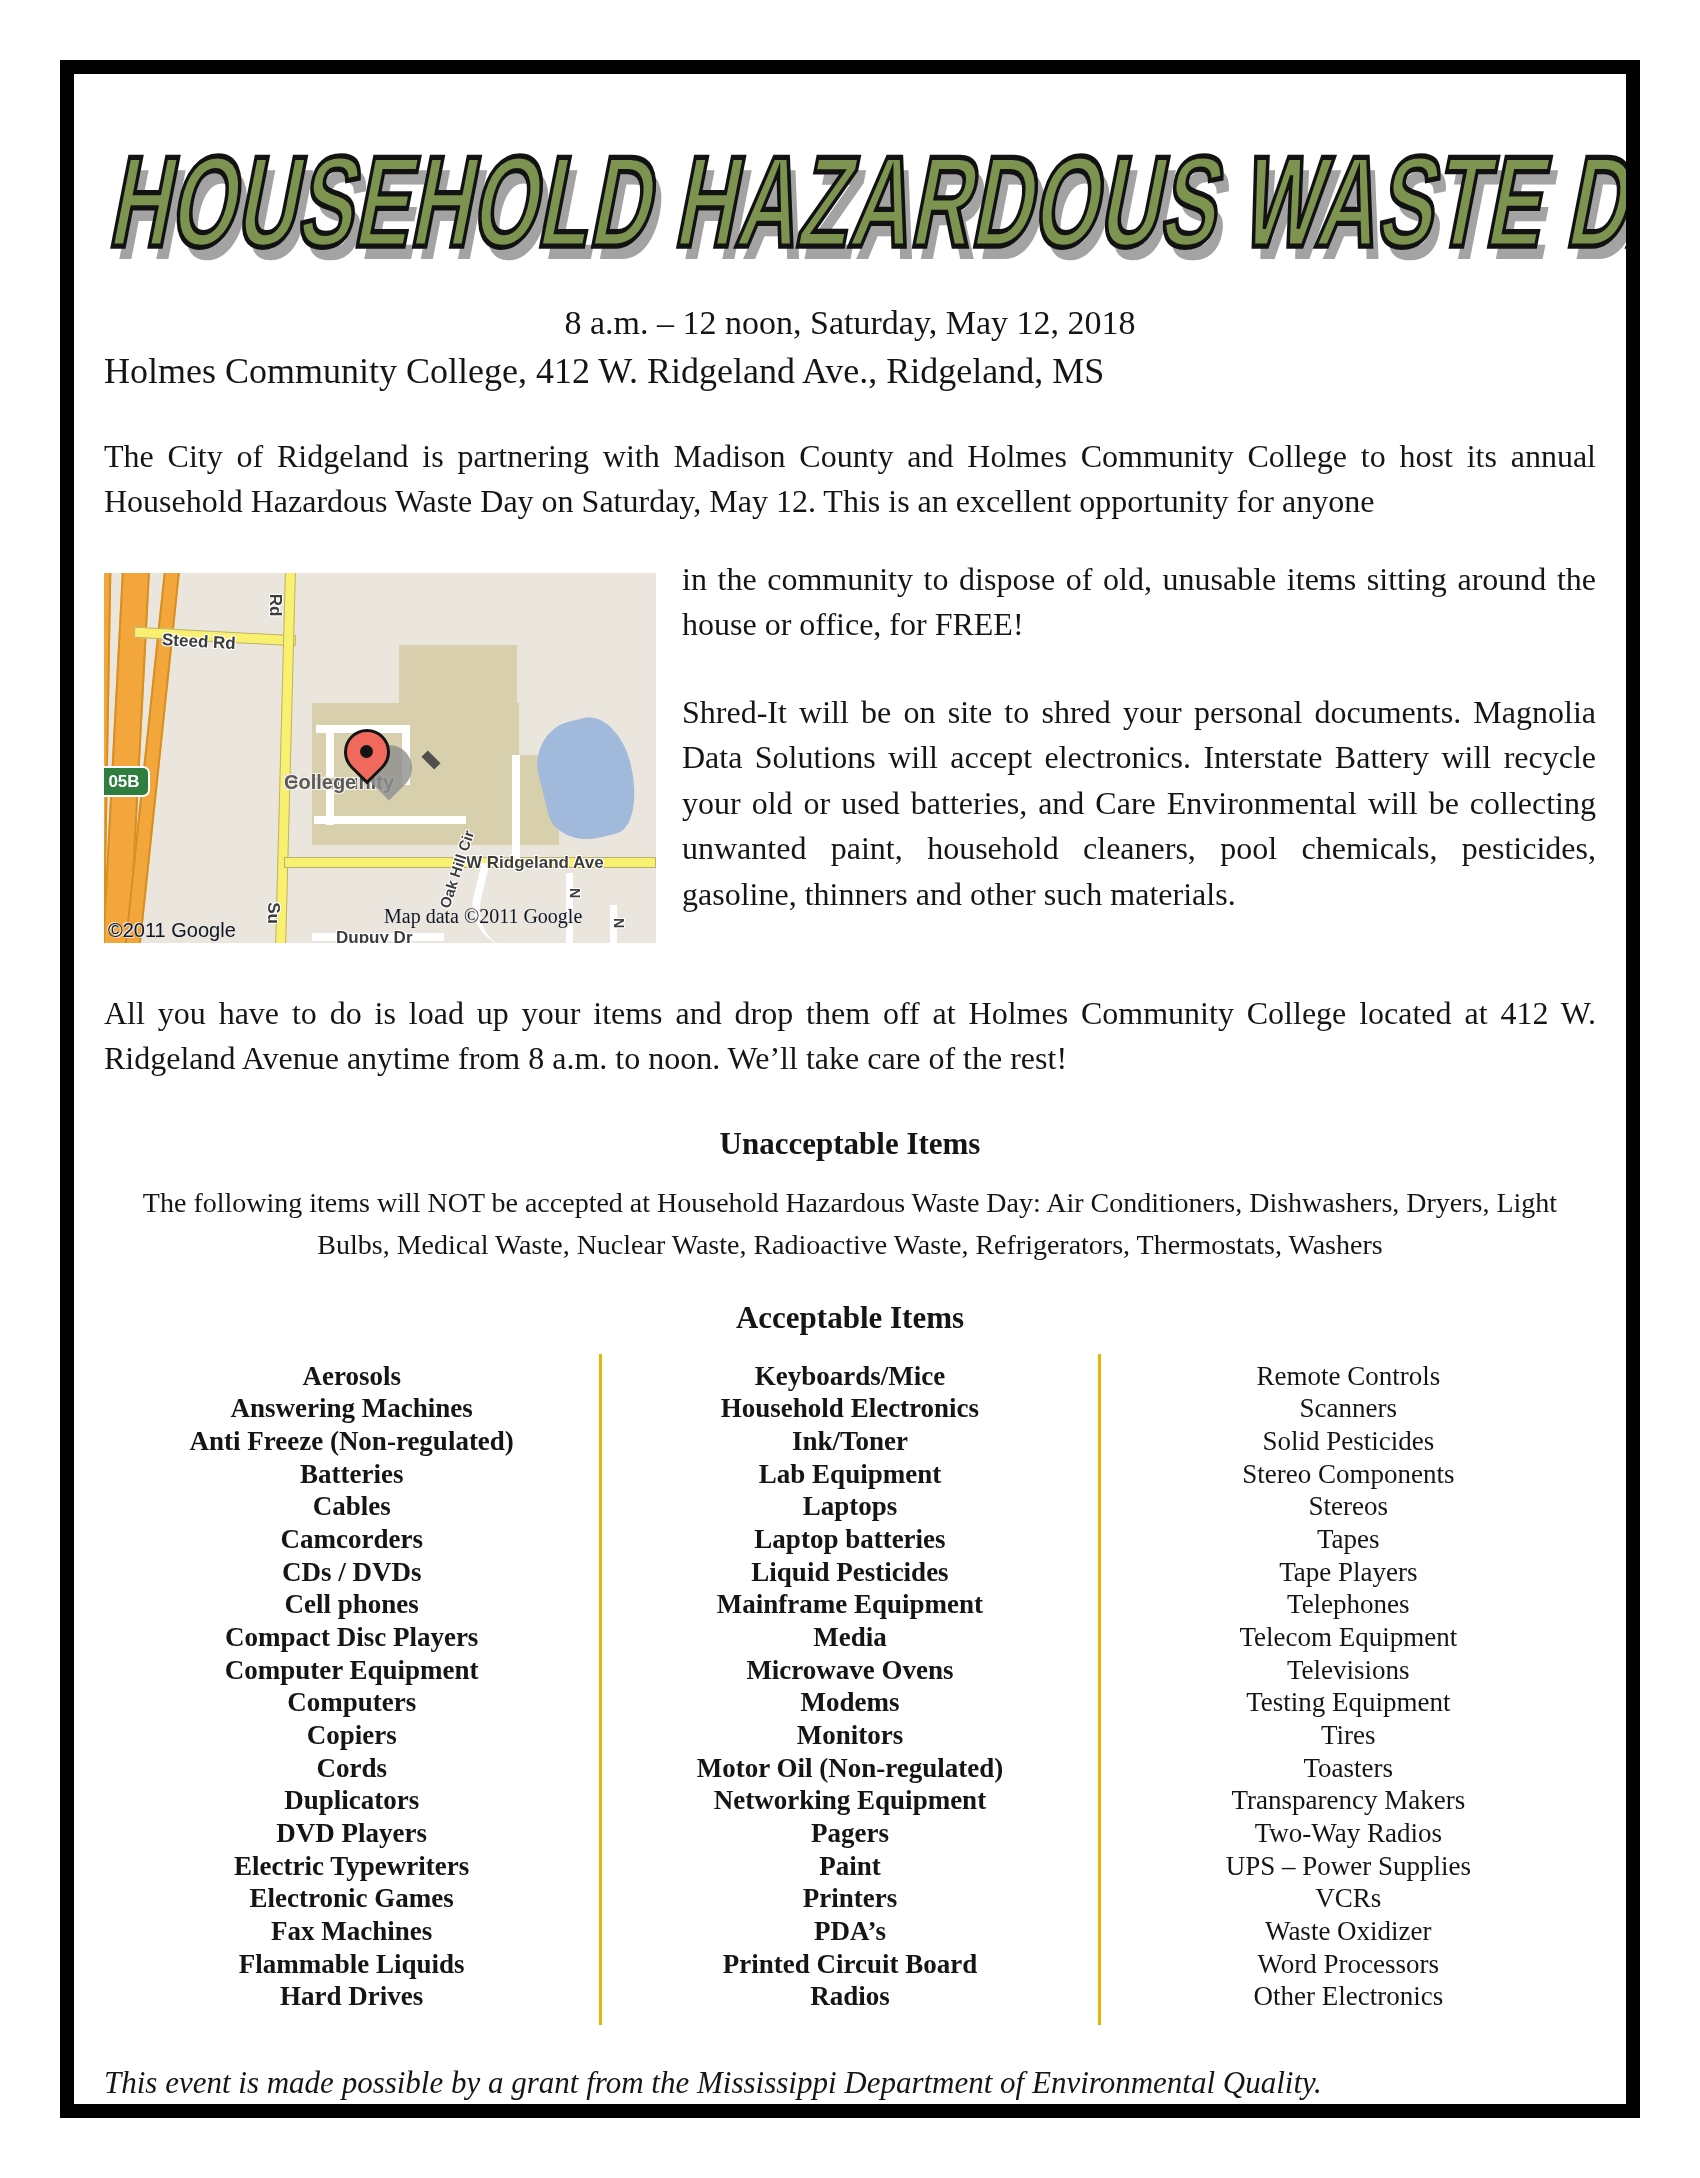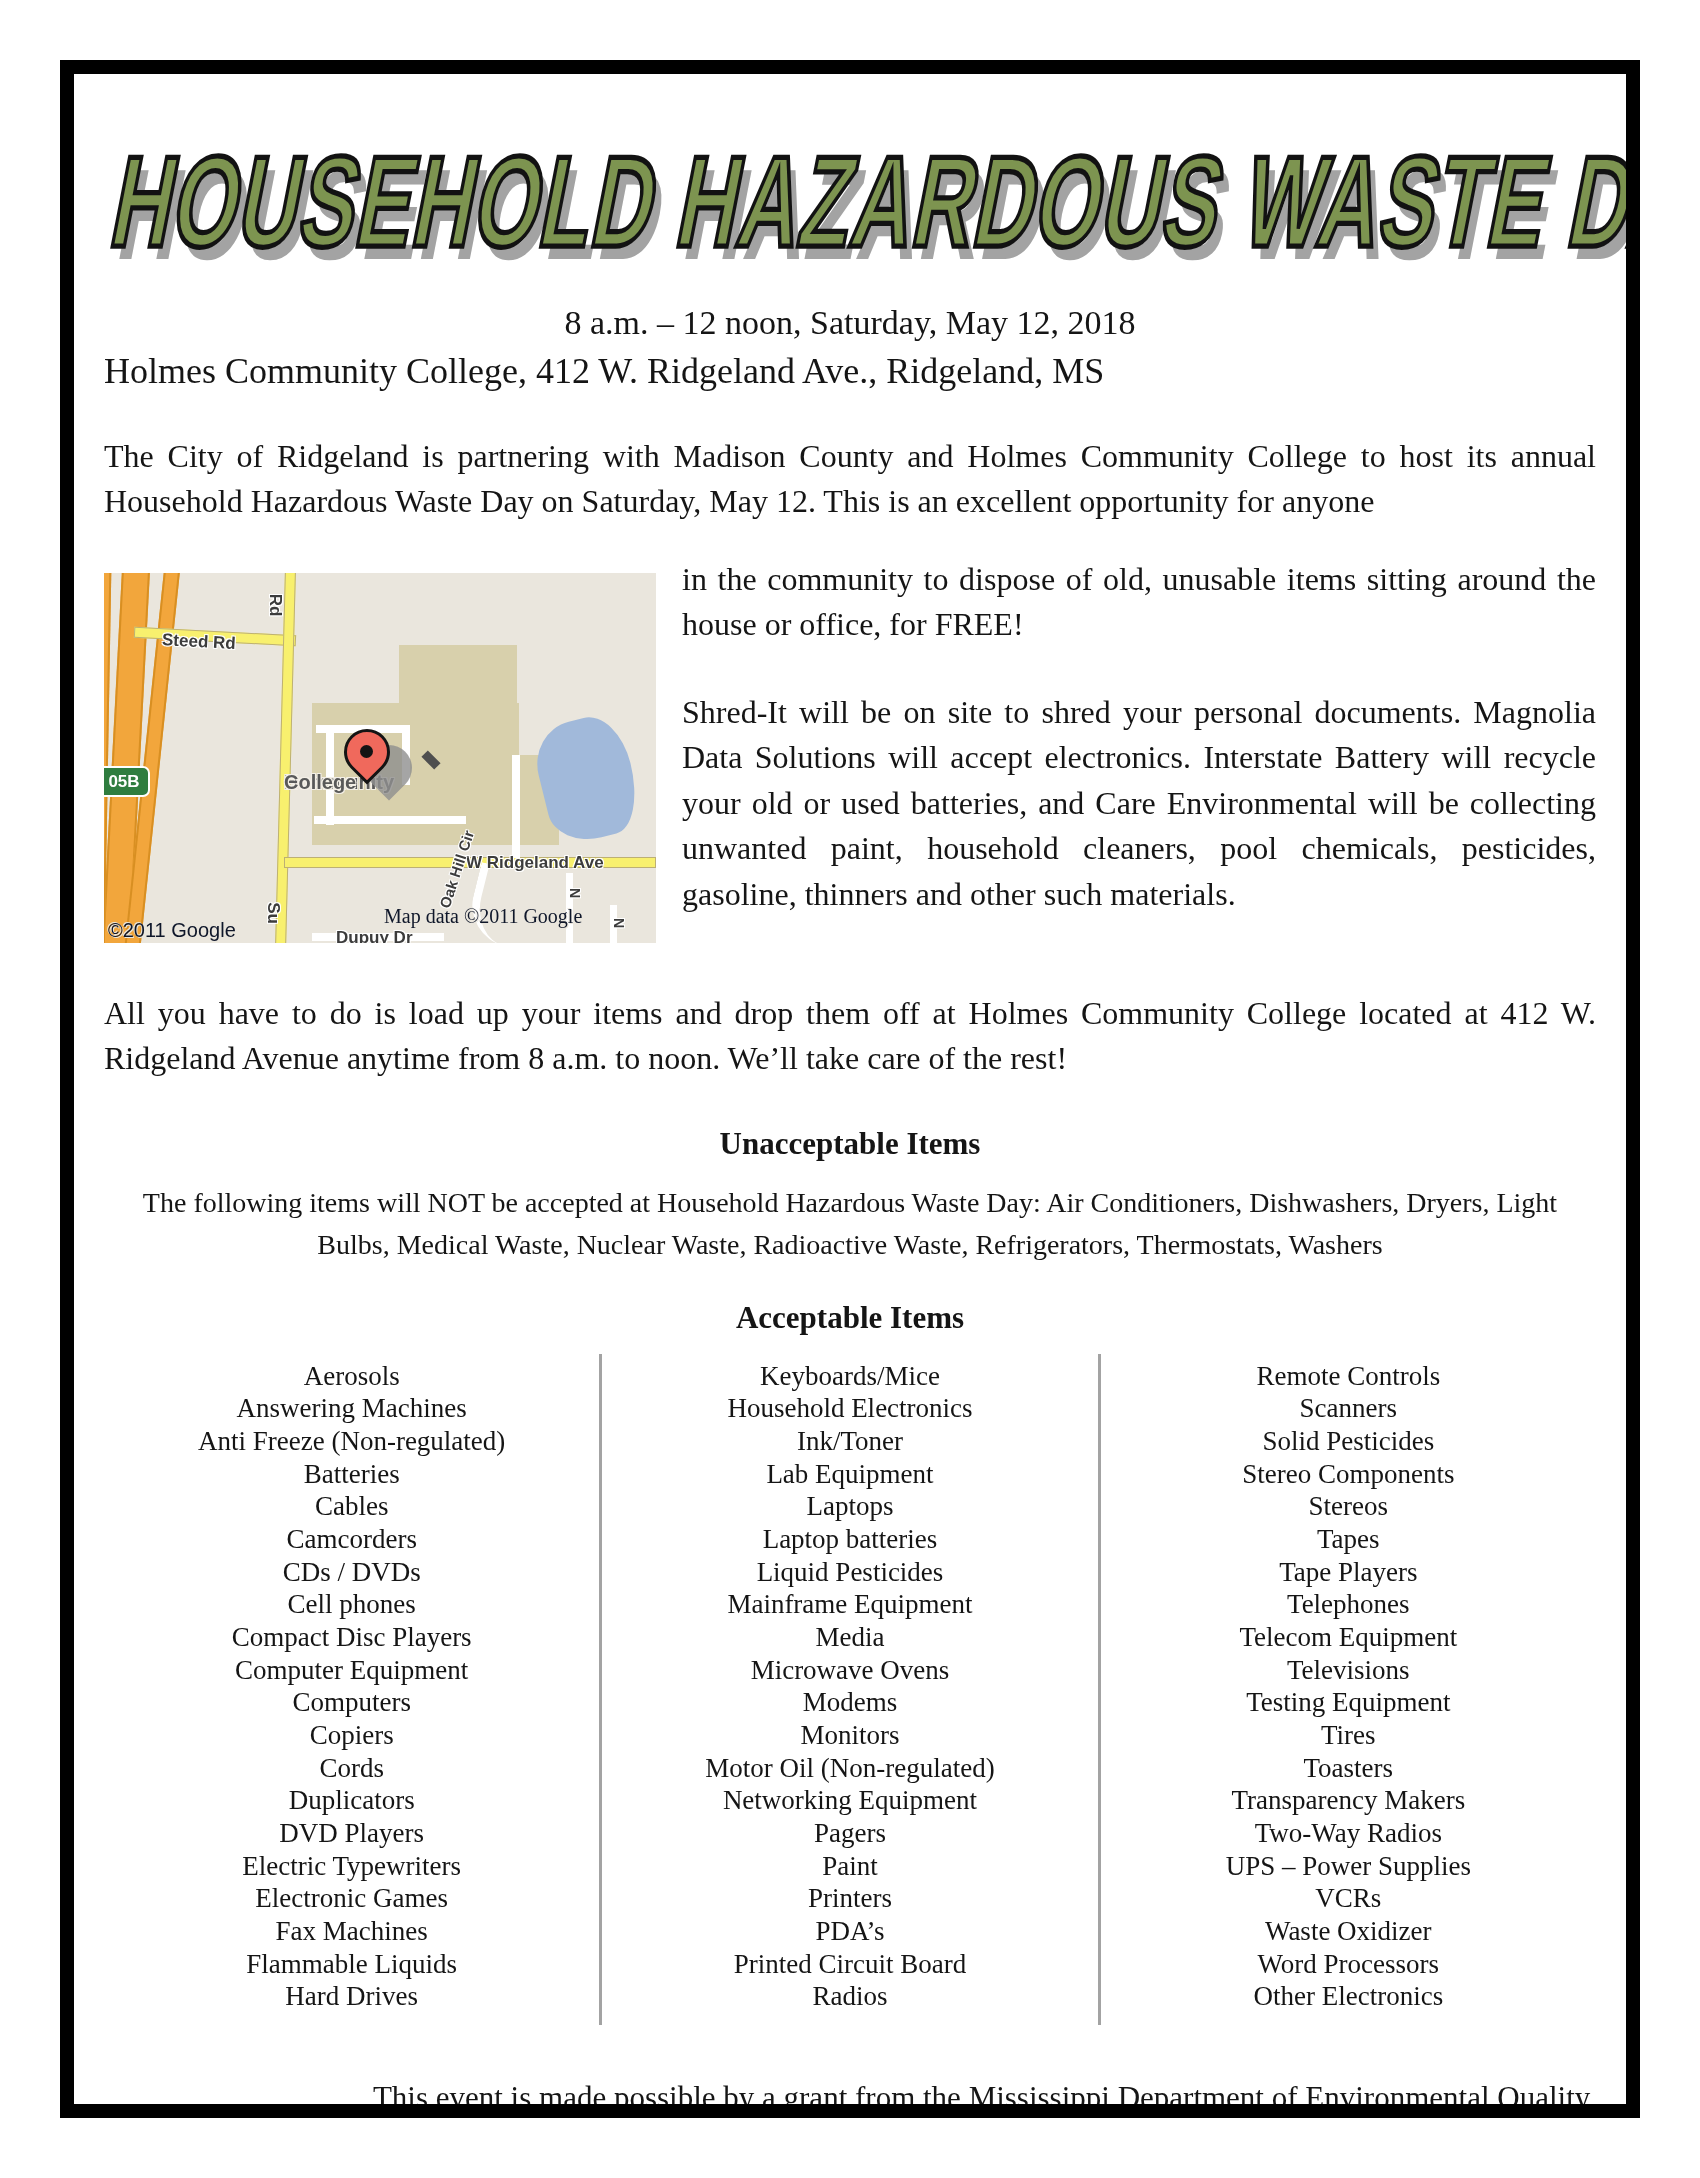--- a/index.html
+++ b/index.html
@@ -93,23 +93,23 @@
   .copy-right { left:280px; top:332px;font-family:Liberation Serif, serif; }
   .clear { clear:both; }
   
   .sec-heading { text-align:center; font-weight:bold; font-size:31px; }
   .unacceptable-heading { margin-top:44px; }
   .unacceptable-text { text-align:center; font-size:28px; line-height:1.5;
                        max-width:1452px; margin:20px auto 0 auto; }
   .acceptable-heading { margin-top:34px; }
   .accept-cols { display:flex; margin-top:18px; }
   .acc-col { flex:1; text-align:center; font-size:27px; line-height:1.21; padding:6px 0 12px 0; }
-  .acc-col.divided { border-right:3px solid #a3a3a3; }
-  
-  .grant-note { text-align:right; font-size:31px; margin-top:55px; }
+  .acc-col.divided { border-right:3px solid #eab308;font-weight:bold; }
+  
+  .grant-note { text-align:left; font-style:italic; font-size:31px; margin-top:40px; }
 </style>
 </head>
 <body>
 
 <div class="page">
   <div class="frame">
 
     <div class="title-wrap">
       <div class="wordart">HOUSEHOLD HAZARDOUS WASTE DAY</div>
     </div>

